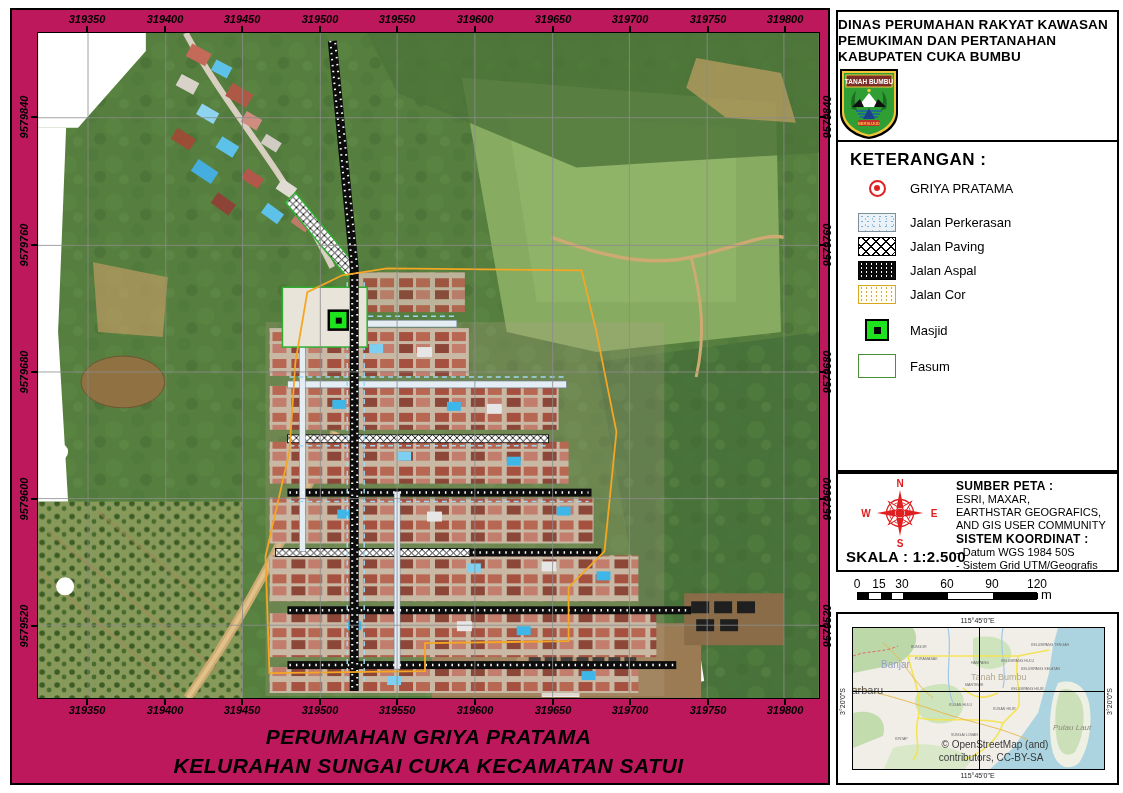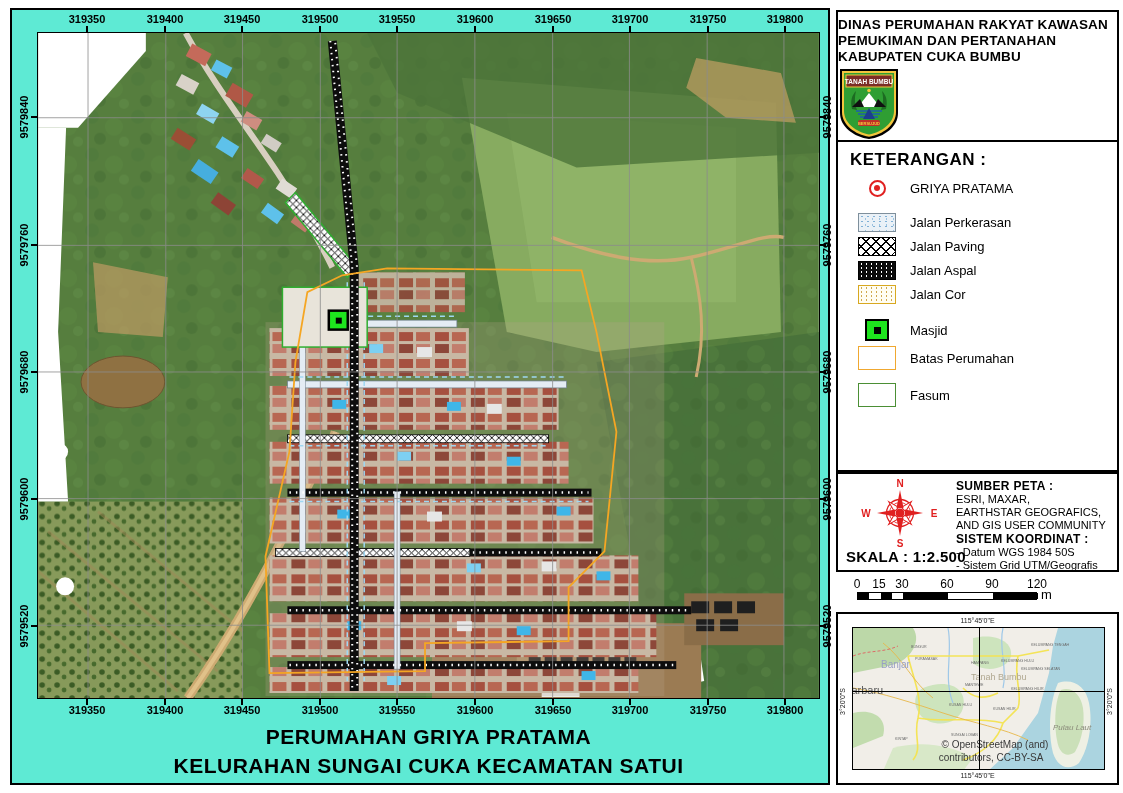--- a/index.html
+++ b/index.html
@@ -1,19 +1,19 @@
 <!DOCTYPE html>
 <html><head>
 <meta charset="utf-8">
 <style>
   * { margin:0; padding:0; box-sizing:border-box; }
   html,body { background:#ffffff; }
   body { width:1123px; height:793px; position:relative; font-family:"Liberation Sans", sans-serif; color:#000; overflow:hidden; }
 
-  .compartment { position:absolute; left:10px; top:8px; width:820px; height:777px; border:2px solid #000; background:#5eead4; }
+  .compartment { position:absolute; left:10px; top:8px; width:820px; height:777px; border:2px solid #000; background:#be185d;font-style:italic; }
   .map-frame { position:absolute; left:25px; top:22px; width:783px; height:667px; border:1.5px solid #000; background:#fff; overflow:hidden; }
   .map-frame svg { position:absolute; left:0; top:0; width:100%; height:100%; display:block; }
 
   .tickx { position:absolute; transform:translateX(-50%); font-size:11px; font-weight:700; white-space:nowrap; }
   .tickx.top { top:3px; }
   .tickx.bot { top:694px; }
   .tmark { position:absolute; width:2px; height:6px; background:#000; }
   .tmark.top { top:16px; }
   .tmark.bot { top:689px; }
   .ticky { position:absolute; font-size:11px; font-weight:700; white-space:nowrap; transform:translate(-50%,-50%) rotate(-90deg); }
@@ -377,24 +377,20 @@
     <span class="sw sw-cor"></span>
     <span class="leg-label">Jalan Cor</span>
   </div>
   <div class="gap-m"></div>
   <div class="leg-row">
     <span class="sw-masjid">
         <i></i>
       </span>
     <span class="leg-label" style="margin-left:21px">Masjid</span>
   </div>
-  <div class="leg-row">
-    <span class="sw sw-batas"></span>
-    <span class="leg-label">Batas Perumahan</span>
-  </div>
   <div class="gap-s"></div>
   <div class="leg-row">
     <span class="sw sw-fasum"></span>
     <span class="leg-label">Fasum</span>
   </div>
 </div>
 
 <div class="panel-box cmp-box">
   <svg class="cmp-rose" viewBox="0 0 96 74">
     <g transform="translate(48,37)">

